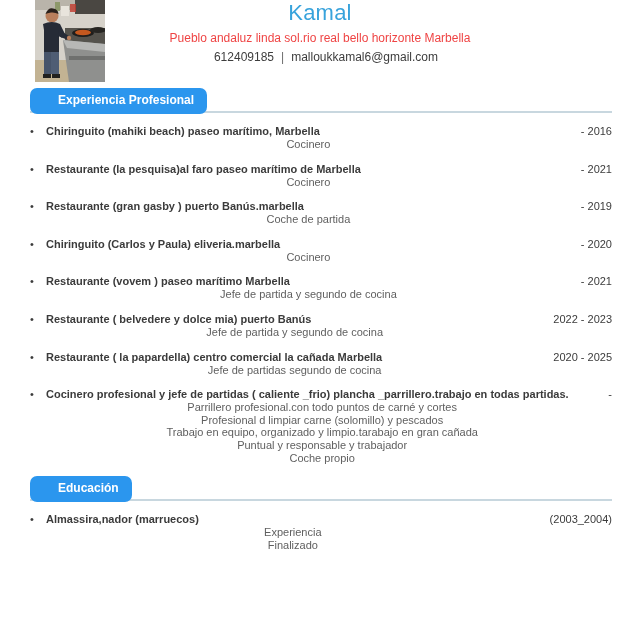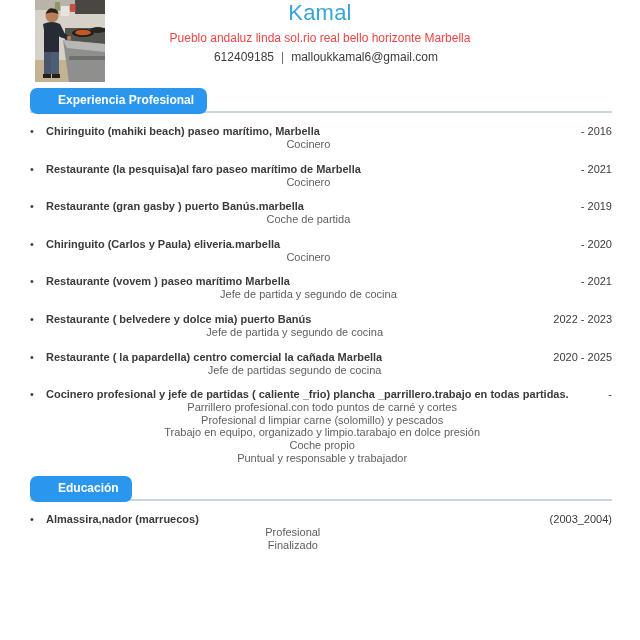--- a/index.html
+++ b/index.html
@@ -162,41 +162,41 @@
           </div>
           <div class="entry-date">2020 - 2025</div>
         </div>
 
         <div class="entry">
           <span class="bullet-col"></span>
           <div class="entry-main">
             <div class="entry-title">Cocinero profesional y jefe de partidas ( caliente _frio) plancha _parrillero.trabajo en todas partidas.</div>
             <div class="entry-sub">Parrillero profesional.con todo puntos de carné y cortes</div>
             <div class="entry-sub">Profesional d limpiar carne (solomillo) y pescados</div>
-            <div class="entry-sub">Trabajo en equipo, organizado y limpio.tarabajo en dolce presión</div>
+            <div class="entry-sub">Trabajo en equipo, organizado y limpio.tarabajo en gran cañada</div>
+            <div class="entry-sub">Puntual y responsable y trabajador</div>
             <div class="entry-sub">Coche propio</div>
-            <div class="entry-sub">Puntual y responsable y trabajador</div>
           </div>
           <div class="entry-date">-</div>
         </div>
 
       </div>
     </div>
 
     <div class="section">
       <div class="section-header">
         <span class="badge">Educación</span>
         <div class="rule"></div>
       </div>
       <div class="entries">
         <div class="entry">
           <span class="bullet-col"></span>
           <div class="entry-main">
             <div class="entry-title">Almassira,nador (marruecos)</div>
-            <div class="entry-sub">Profesional</div>
+            <div class="entry-sub">Experiencia</div>
             <div class="entry-sub">Finalizado</div>
           </div>
           <div class="entry-date">(2003_2004)</div>
         </div>
       </div>
     </div>
 
     <div class="section idioma">
       <div class="section-header">
         <span class="badge">Carlos</span>

